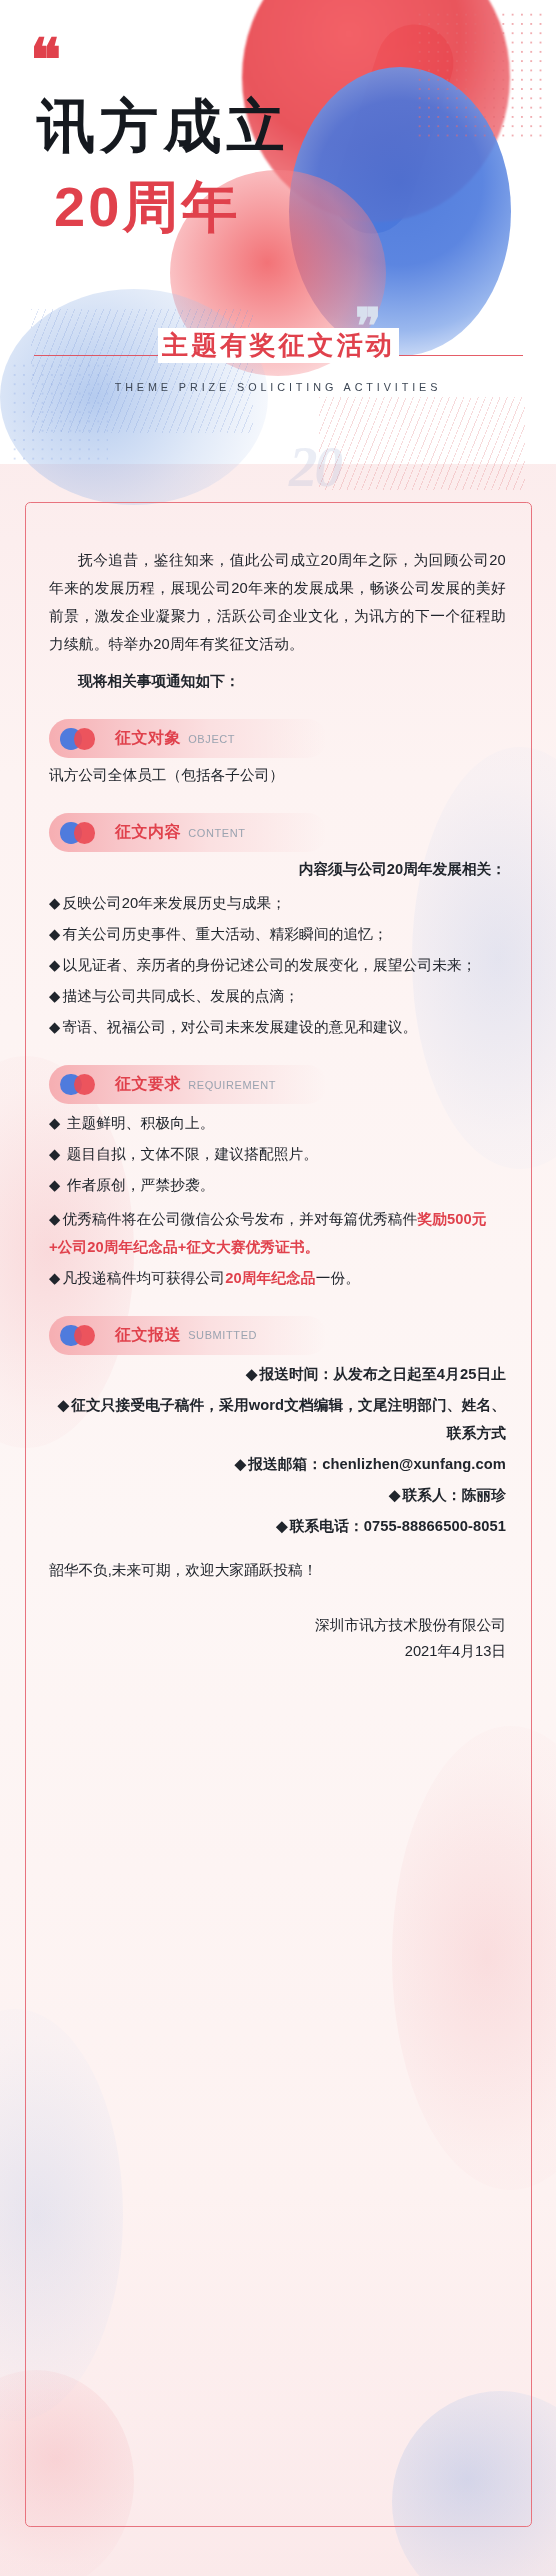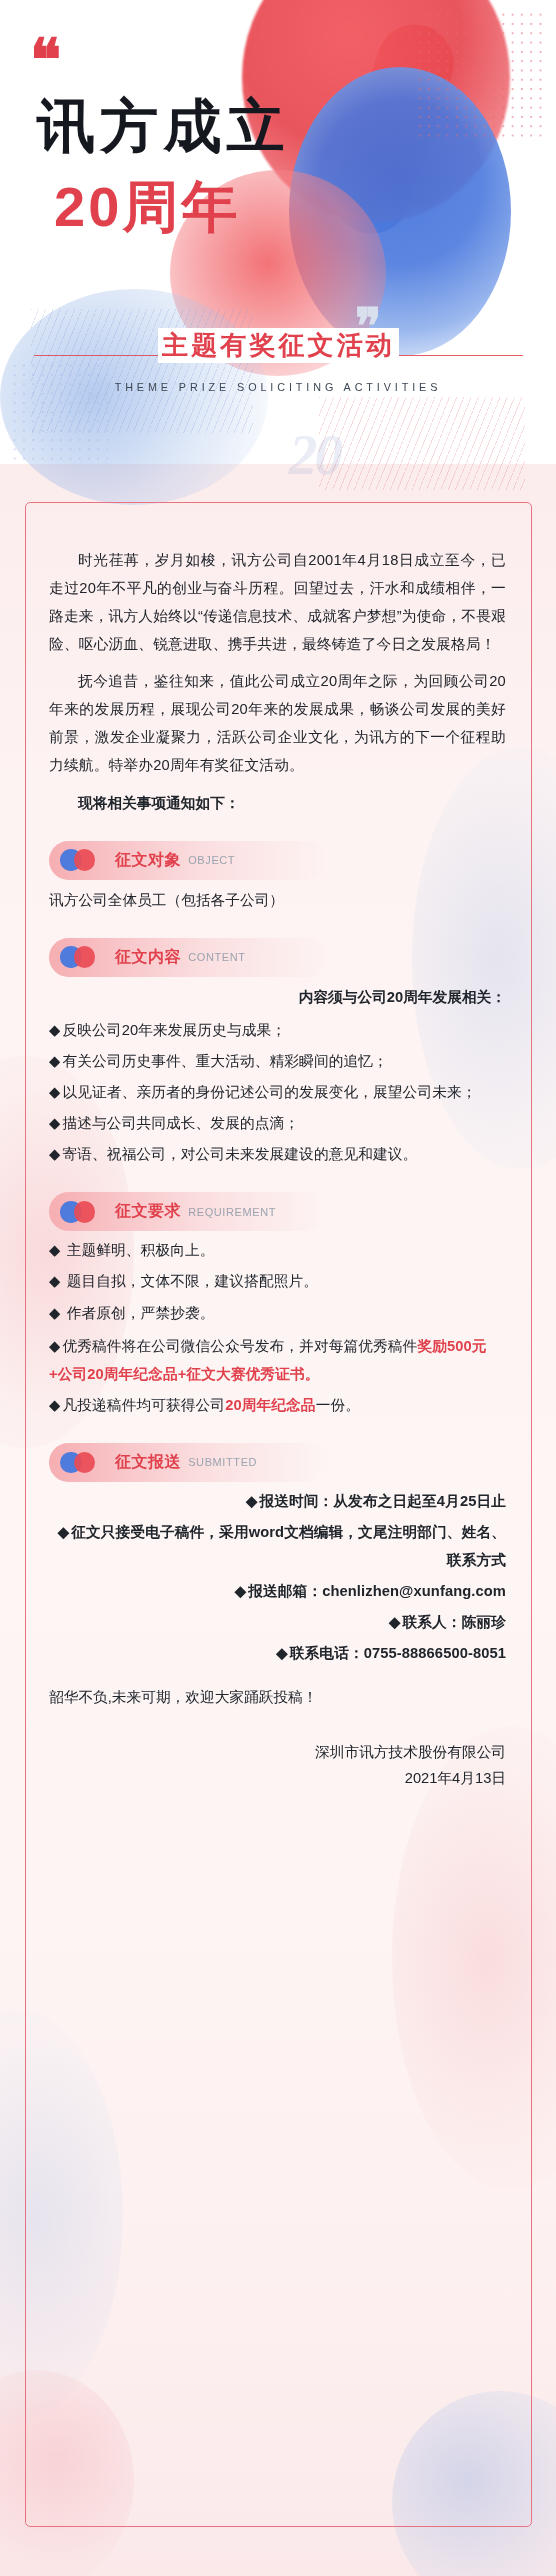--- a/index.html
+++ b/index.html
@@ -88,21 +88,21 @@
     left: 392px; top: 1726px; width: 237px; height: 464px;
     background: radial-gradient(ellipse at 40% 50%, rgba(236,120,130,.18) 0%, rgba(245,190,195,.08) 60%, rgba(255,255,255,0) 100%);
     border-radius: 50%;
   }
   .sideblob-l2 {
     left: -93px; top: 2009px; width: 216px; height: 412px;
     background: radial-gradient(ellipse at 60% 50%, rgba(130,165,225,.18) 0%, rgba(200,215,245,.08) 60%, rgba(255,255,255,0) 100%);
     border-radius: 50%;
   }
   .watermark {
-    left: 289px; top: 422px; width: 155px; height: 82px;
+    left: 289px; top: 434px; width: 155px; height: 82px;
     color: rgba(160,175,210,.22);
     font-size: 57px;
     font-weight: bold;
     font-style: italic;
     letter-spacing: -3.1px;
     font-family: "Liberation Serif", serif;
   }
 
   
   .quote-open {
@@ -253,21 +253,21 @@
     line-height: 28px;
     color: #20252c;
     margin-bottom: 3.1px;
     letter-spacing: 0.1px;
   }
   li.bullet .dia { color: #20252c; margin-right: 2.1px; }
   .plain {
     font-size: 14.7px;
     line-height: 28px;
     color: #20252c;
-    margin-top: 6px;
+    margin-top: 0;
   }
   .bold { font-weight: bold; text-align: right; }
   .red { color: #e0414c; }
 
   .signature {
     margin-top: 28px;
     text-align: right;
     font-size: 14.7px;
     line-height: 26px;
     color: #20252c;
@@ -322,21 +322,20 @@
   <div class="title-2">20周年</div>
   <div class="title-rule"></div>
   <div class="title-3-wrap">
     <span class="title-3-inner">主题有奖征文活动</span>
   </div>
   <div class="title-en">THEME PRIZE SOLICITING ACTIVITIES</div>
 
   <div class="card"></div>
 
   <div class="content">
-    <p class="para">时光荏苒，岁月如梭，讯方公司自2001年4月18日成立至今，已走过20年不平凡的创业与奋斗历程。回望过去，汗水和成绩相伴，一路走来，讯方人始终以“传递信息技术、成就客户梦想”为使命，不畏艰险、呕心沥血、锐意进取、携手共进，最终铸造了今日之发展格局！</p>
     <p class="para">抚今追昔，鉴往知来，值此公司成立20周年之际，为回顾公司20年来的发展历程，展现公司20年来的发展成果，畅谈公司发展的美好前景，激发企业凝聚力，活跃公司企业文化，为讯方的下一个征程助力续航。特举办20周年有奖征文活动。</p>
     <p class="para-noindent">现将相关事项通知如下：</p>
 
     <div class="section">
       <div class="chip">
         <div class="chip-circles">
           <div class="circ circ-a"></div>
           <div class="circ circ-b"></div>
         </div>
         <span class="chip-label">征文对象</span>

